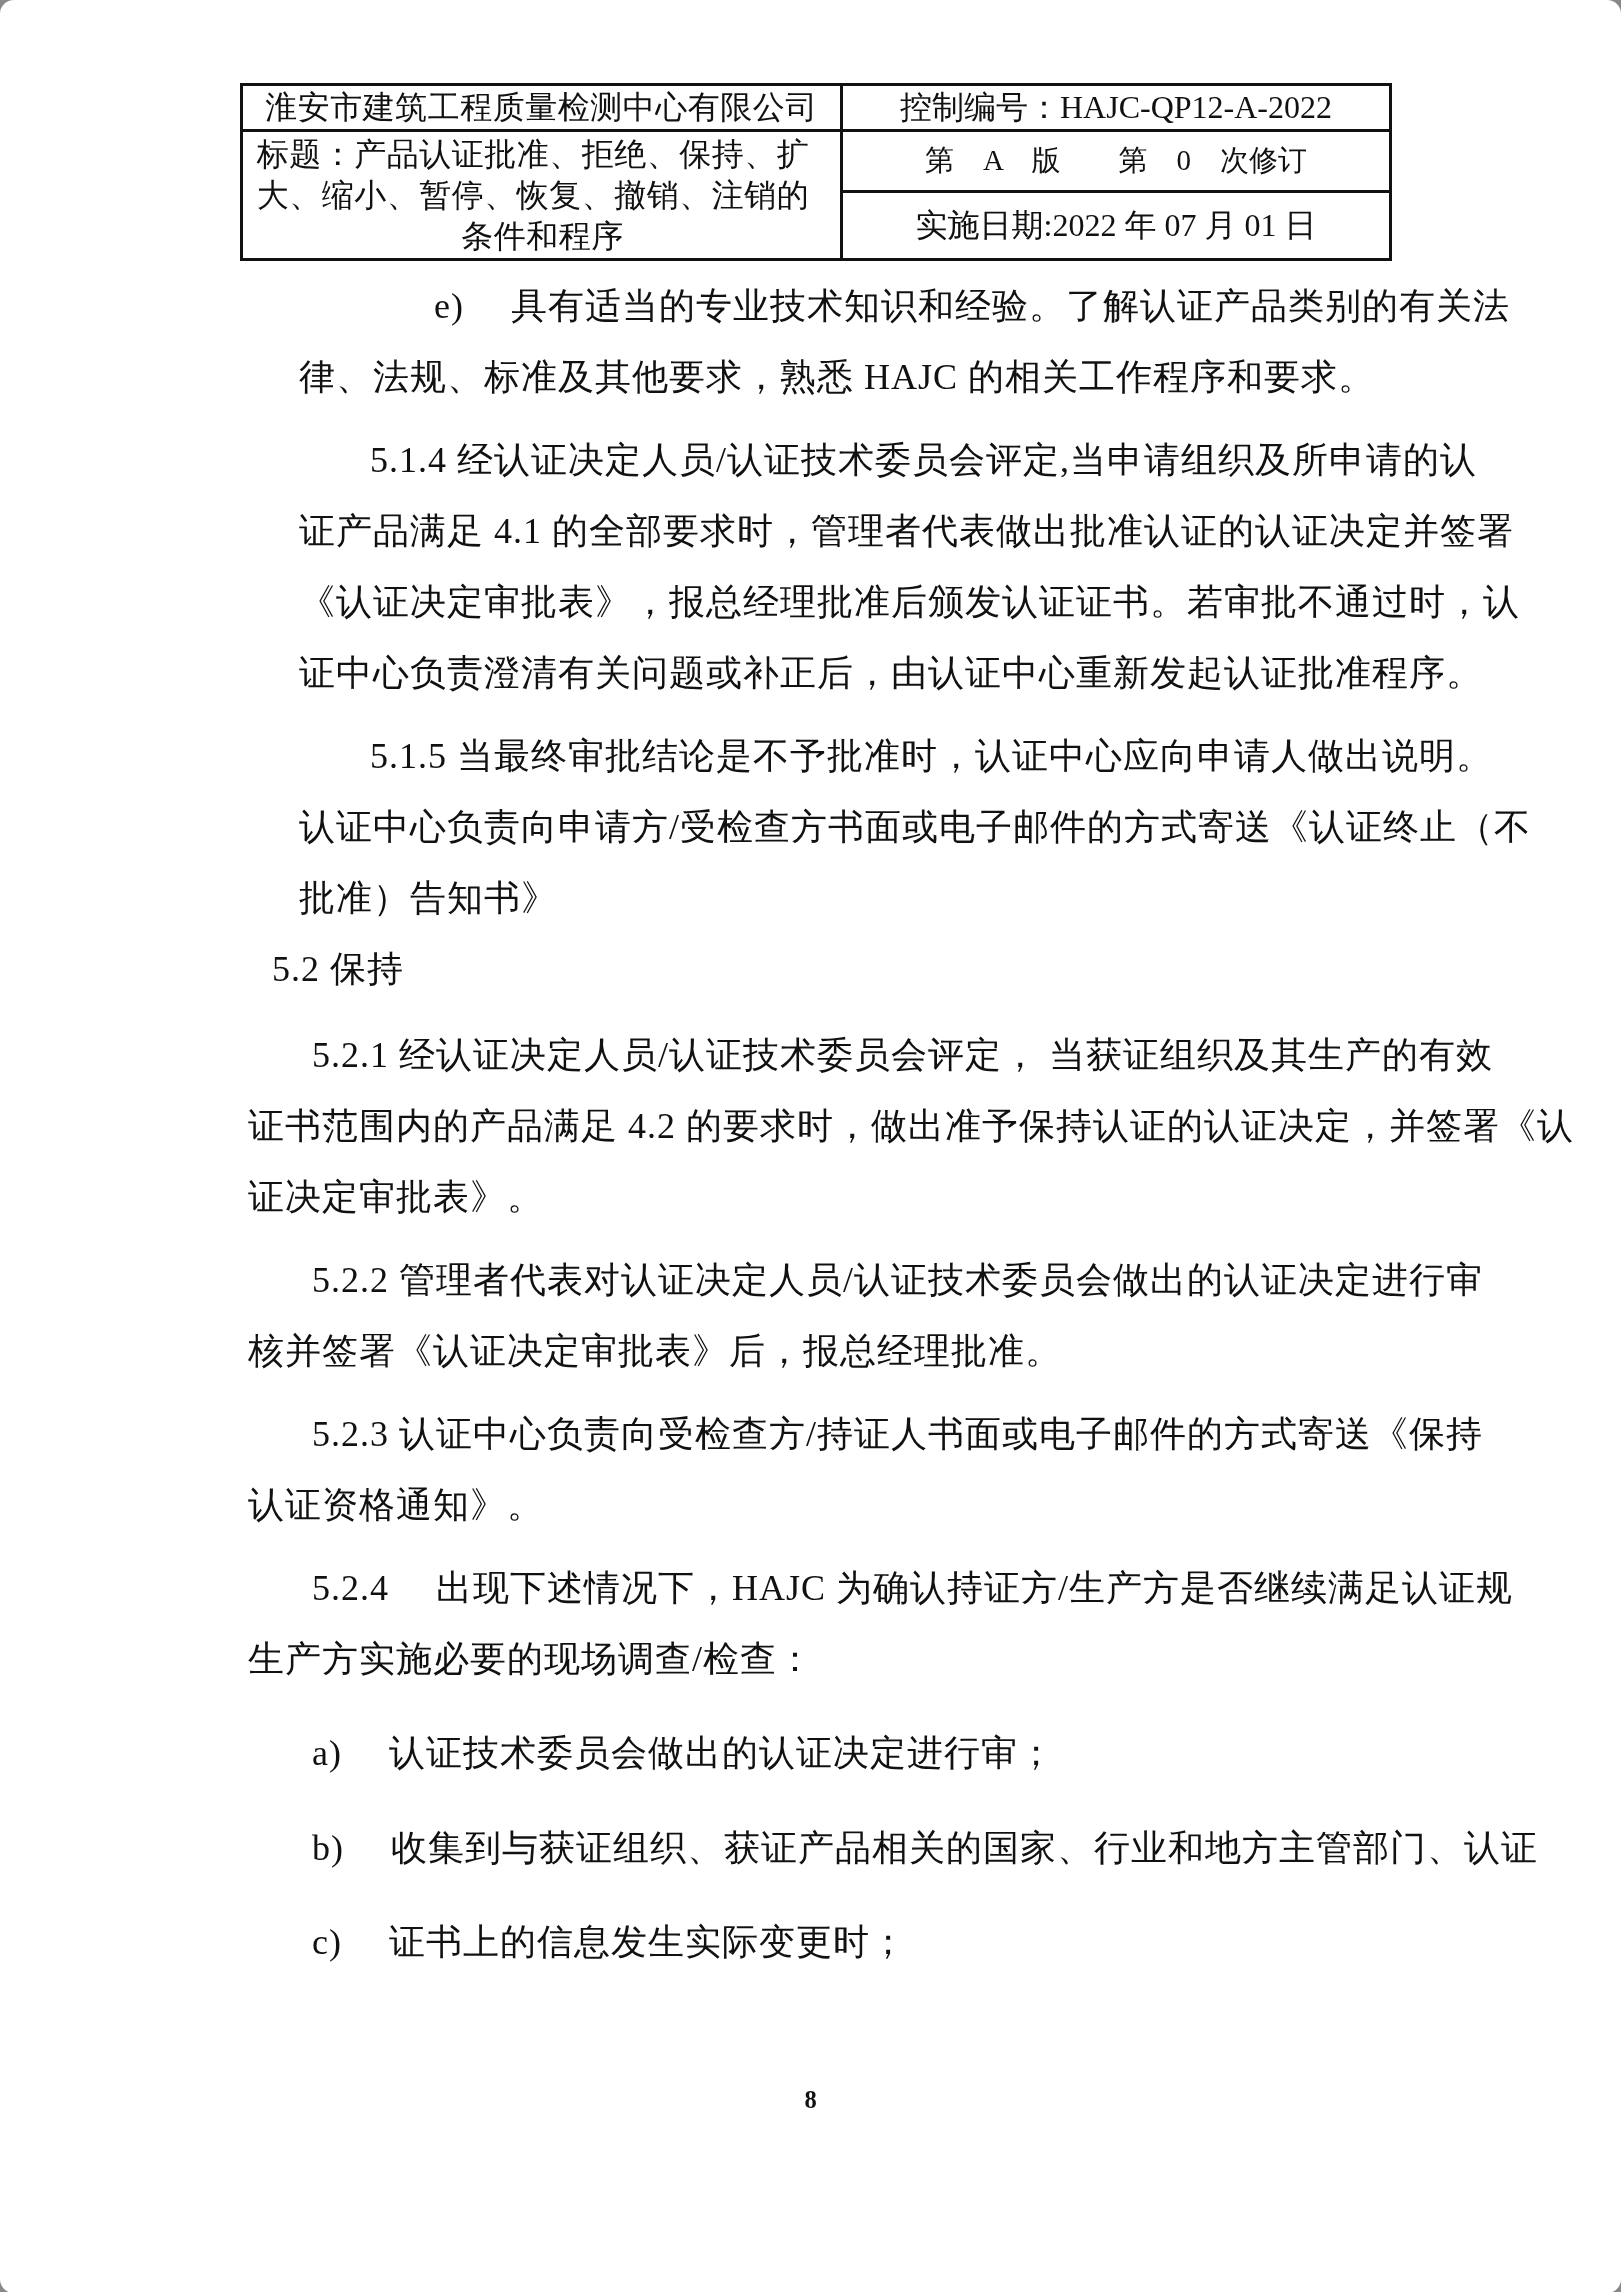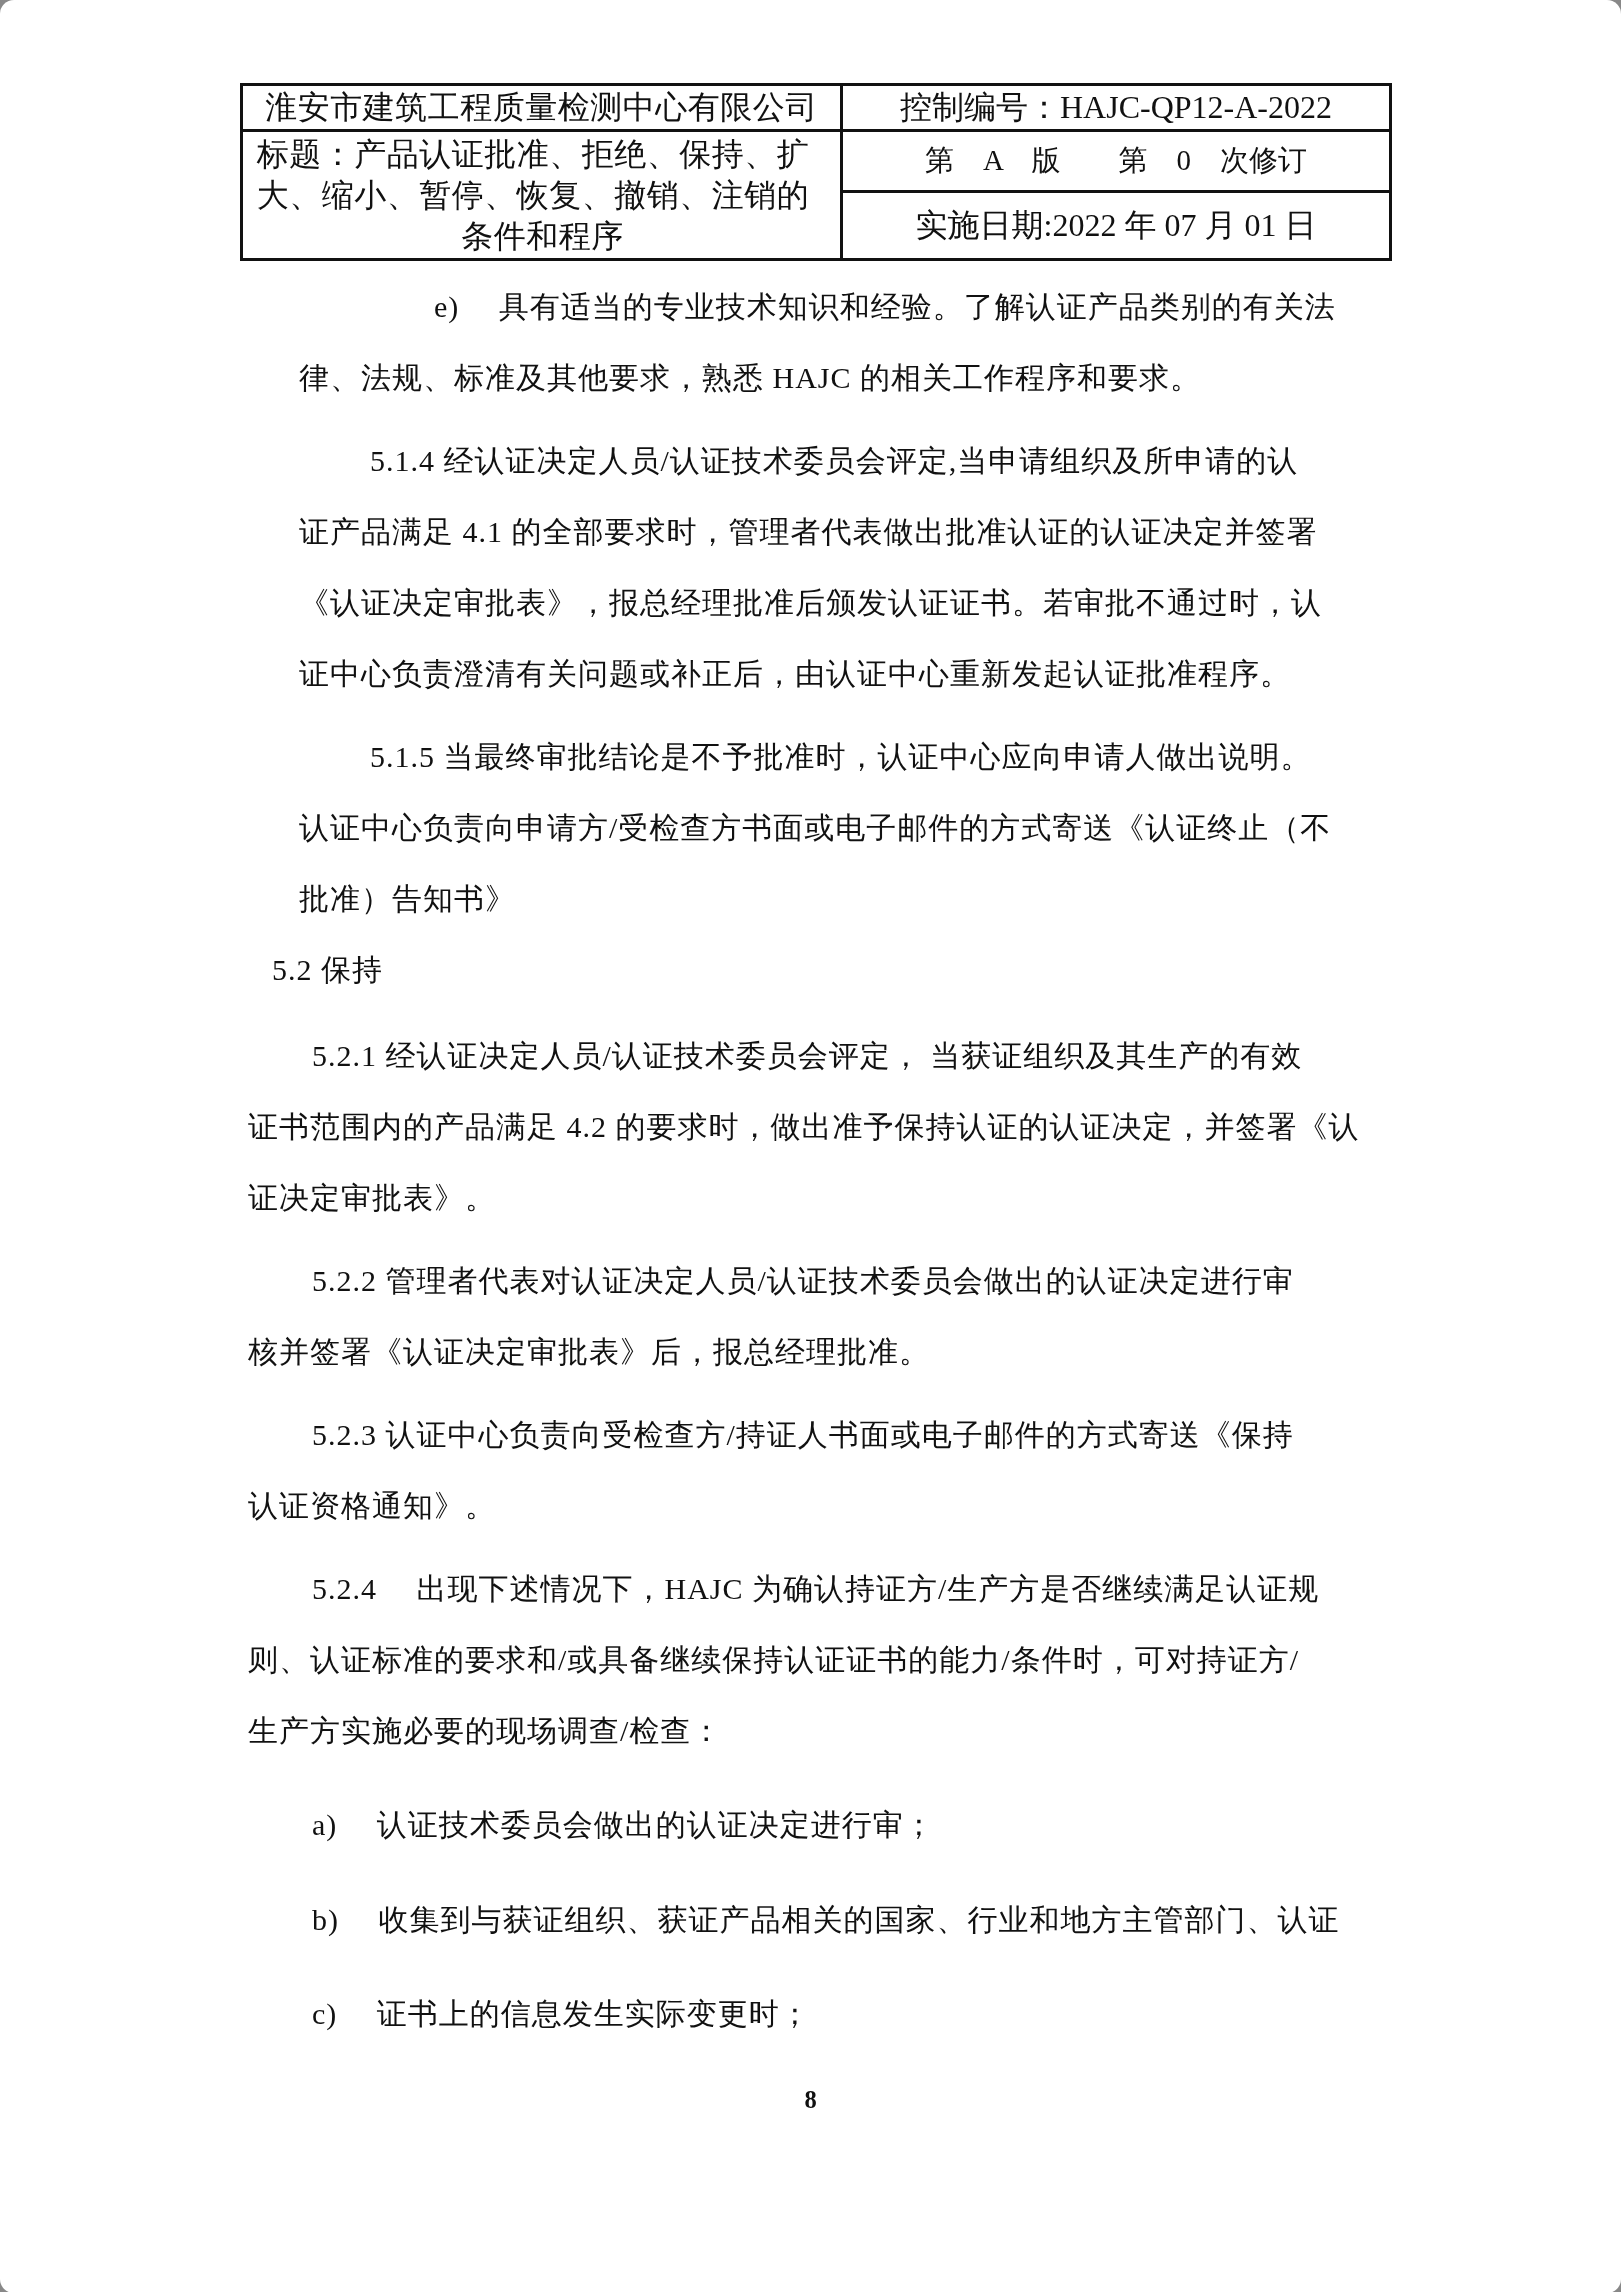--- a/index.html
+++ b/index.html
@@ -68,21 +68,21 @@
     flex:1;
     display:flex;align-items:center;justify-content:center;
     font-size:32px;white-space:nowrap;
   }
   
   .doc-body{
     position:absolute;left:0;top:271px;right:0;
   }
   .ln{
     height:71px;line-height:71px;
-    font-size:30px;letter-spacing:1px;
+    font-size:36px;letter-spacing:1px;
     white-space:pre;
   }
   .ind-flush{margin-left:248px;}
   .ind-cont{margin-left:299px;}
   .ind-h2{margin-left:272px;margin-bottom:15.7px;}
   .ind-num{margin-left:370px;margin-top:11.8px;}
   .ind-num2{margin-left:312px;margin-top:11.8px;}
   .ind-abc{margin-left:312px;margin-top:23.5px;}
   .ind-lett{margin-left:434px;}
   
@@ -126,21 +126,20 @@
       <div class="ln ind-cont">批准）告知书》</div>
       <div class="ln ind-h2">5.2 保持</div>
       <div class="ln ind-num2">5.2.1 经认证决定人员/认证技术委员会评定， 当获证组织及其生产的有效</div>
       <div class="ln ind-flush">证书范围内的产品满足 4.2 的要求时，做出准予保持认证的认证决定，并签署《认</div>
       <div class="ln ind-flush">证决定审批表》。</div>
       <div class="ln ind-num2">5.2.2 管理者代表对认证决定人员/认证技术委员会做出的认证决定进行审</div>
       <div class="ln ind-flush">核并签署《认证决定审批表》后，报总经理批准。</div>
       <div class="ln ind-num2">5.2.3 认证中心负责向受检查方/持证人书面或电子邮件的方式寄送《保持</div>
       <div class="ln ind-flush">认证资格通知》。</div>
       <div class="ln ind-num2">5.2.4　 出现下述情况下，HAJC 为确认持证方/生产方是否继续满足认证规</div>
-      <div class="ln ind-flush">则、认证标准的要求和/或具备继续保持认证证书的能力/条件时，可对持证方/</div>
       <div class="ln ind-flush">生产方实施必要的现场调查/检查：</div>
       <div class="ln ind-abc">a)　 认证技术委员会做出的认证决定进行审；</div>
       <div class="ln ind-abc">b)　 收集到与获证组织、获证产品相关的国家、行业和地方主管部门、认证</div>
       <div class="ln ind-abc">c)　 证书上的信息发生实际变更时；</div>
     </div>
 
   <div class="page-num">8</div>
 
 </div>
 

